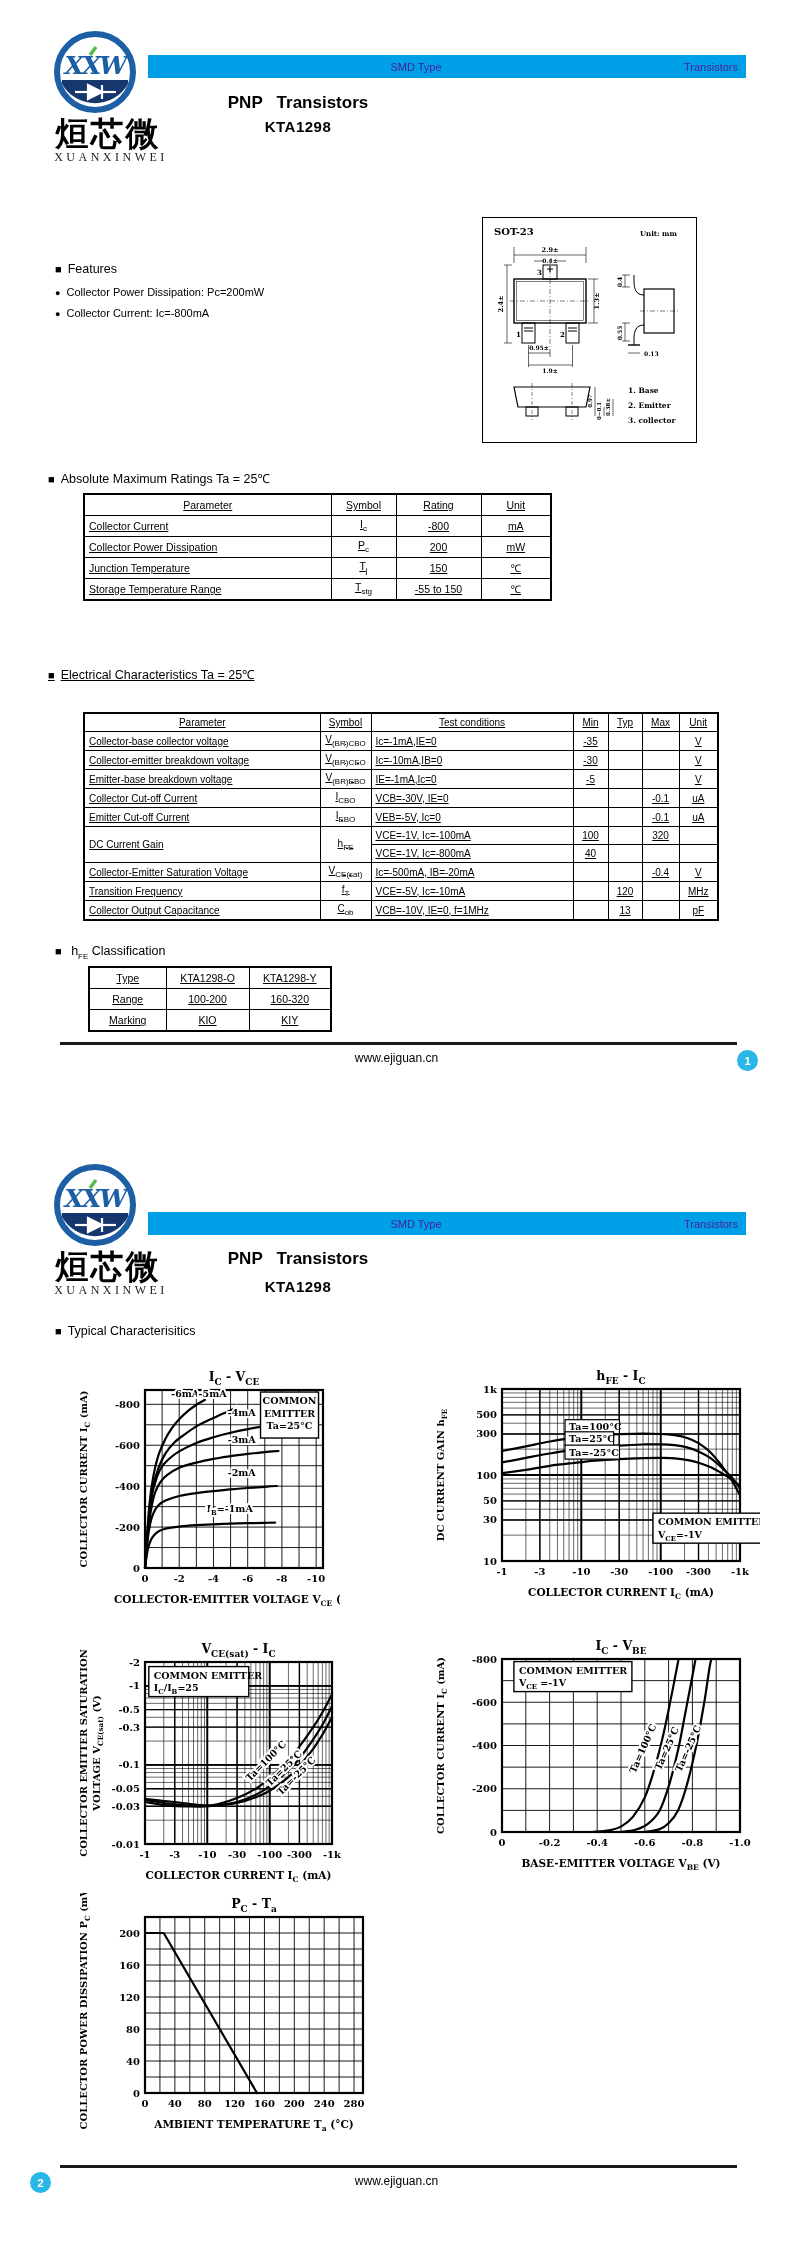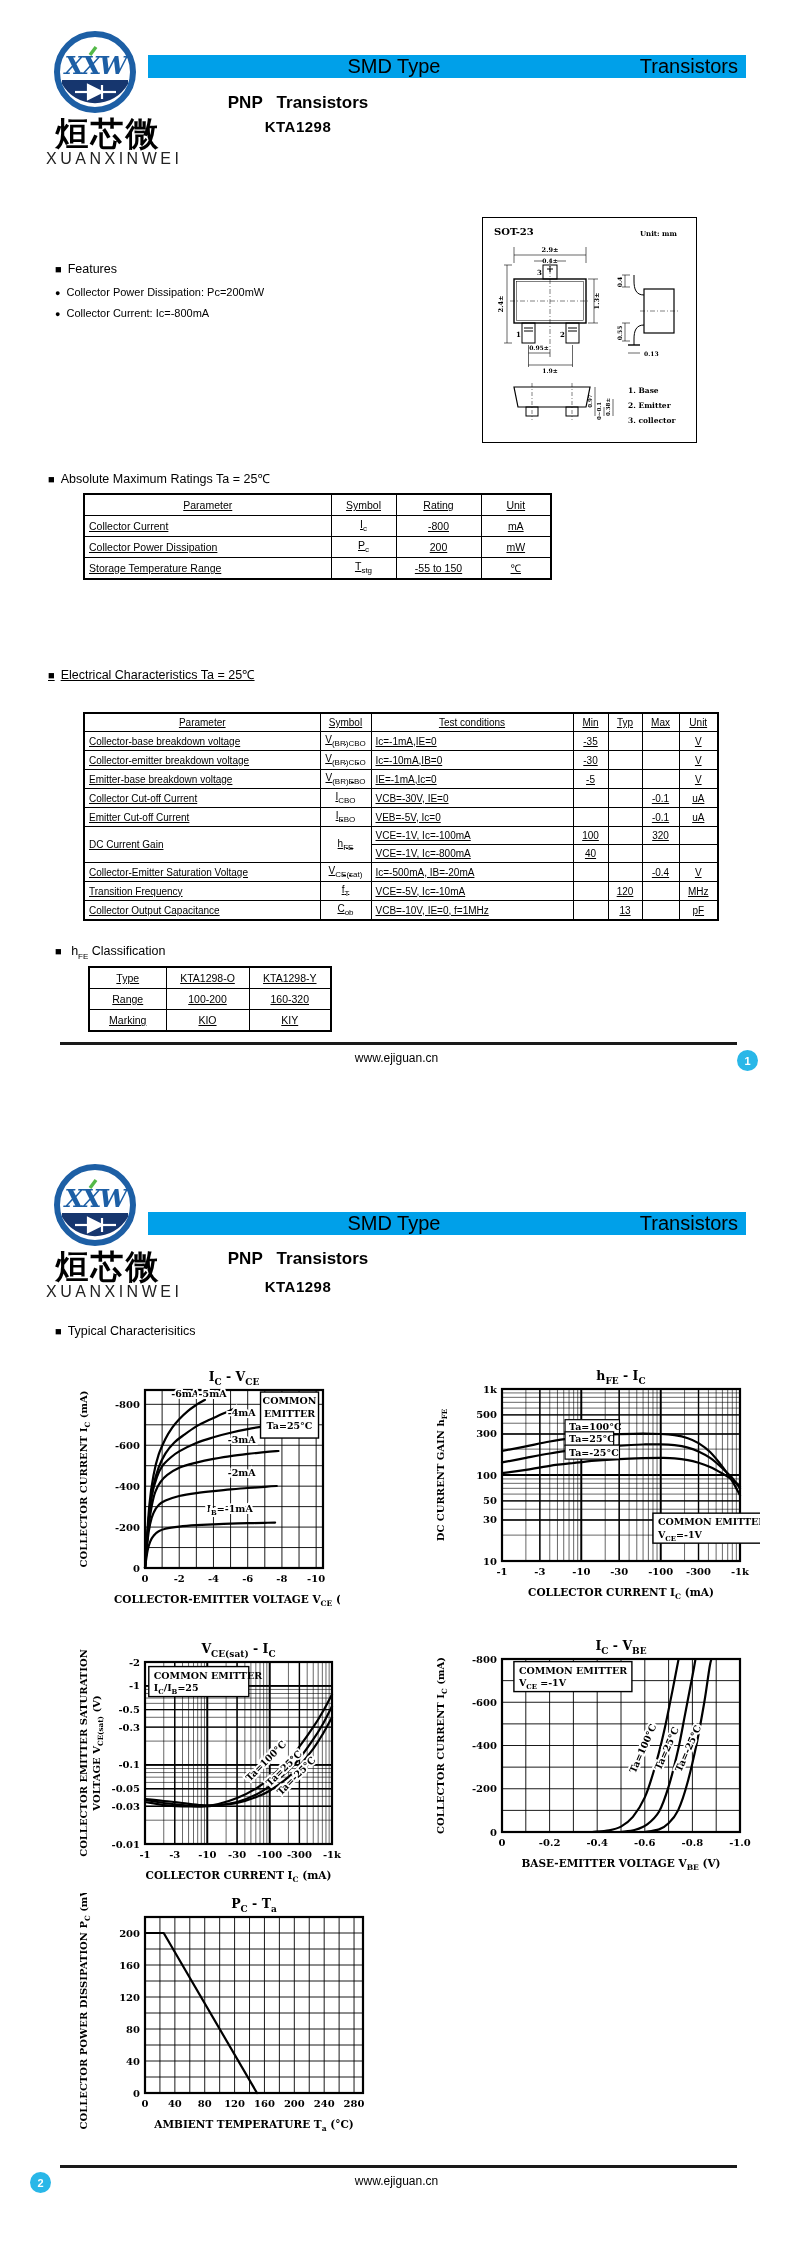--- a/index.html
+++ b/index.html
@@ -1,23 +1,23 @@
 <!DOCTYPE html>
 <html><head>
 <meta charset="utf-8">
 <style>
   html,body{margin:0;padding:0;background:#888;}
   body{width:793px;height:2244px;position:relative;background:#fff;
        font-family:"Liberation Sans",sans-serif;color:#000;overflow:hidden;}
   .abs{position:absolute;}
   
   .cn-name{font-weight:bold;font-size:33px;letter-spacing:2px;font-family:"DejaVu Sans",sans-serif;}
-  .en-name{font-size:16px;letter-spacing:3.5px;font-family:Liberation Sans, sans-serif;color:#222;}
+  .en-name{font-size:12px;letter-spacing:3.5px;font-family:Liberation Serif, serif;color:#222;}
   
-  .bar{background:#00a0e9;color:#000000;display:flex;align-items:center;font-size:20px;}
+  .bar{background:#00a0e9;color:#4c1d95;display:flex;align-items:center;font-size:11px;}
   .bar .l{flex:1;text-align:center;}
   .bar .r{padding-right:8px;}
   
   .doc-title{font-weight:bold;font-size:17px;text-align:center;white-space:pre;}
   .doc-sub{font-weight:bold;font-size:15px;text-align:center;letter-spacing:.5px;}
   
   .h-sq{font-size:12.5px;font-weight:500;}
   .h-sq::before{content:"■";margin-right:6px;font-size:11px;}
   .bullet{font-size:11px;text-align:center;}
   .bullet::before{content:"●";margin-right:6px;font-size:9px;}
@@ -185,20 +185,26 @@
           <td>-800</td>
           <td>mA</td>
         </tr>
         <tr>
           <td class="pl">Collector Power Dissipation</td>
           <td><span>P</span><sub>c</sub></td>
           <td>200</td>
           <td>mW</td>
         </tr>
         <tr>
+          <td class="pl">Junction Temperature</td>
+          <td><span>T</span><sub>j</sub></td>
+          <td>150</td>
+          <td>℃</td>
+        </tr>
+        <tr>
           <td class="pl">Storage Temperature Range</td>
           <td><span>T</span><sub>stg</sub></td>
           <td>-55 to 150</td>
           <td>℃</td>
         </tr>
       </tbody>
   </table>
 
   <div class="abs h-sq" style="left:48px;top:666px;text-decoration:underline;">Electrical Characteristics Ta = 25℃</div>
   <table id="elec" class="abs" style="left:83px;top:712px;width:634px;">
@@ -217,21 +223,21 @@
           <th>Symbol</th>
           <th>Test conditions</th>
           <th>Min</th>
           <th>Typ</th>
           <th>Max</th>
           <th>Unit</th>
         </tr>
       </thead>
       <tbody>
         <tr>
-          <td class="pl" rowspan="1">Collector-base breakdown voltage</td>
+          <td class="pl" rowspan="1">Collector-base collector voltage</td>
           <td rowspan="1"><span>V</span><sub>(BR)CBO</sub></td>
           <td class="pl">Ic=-1mA,IE=0</td>
           <td>-35</td>
           <td></td>
           <td></td>
           <td>V</td>
         </tr>
         <tr>
           <td class="pl" rowspan="1">Collector-emitter breakdown voltage</td>
           <td rowspan="1"><span>V</span><sub>(BR)CEO</sub></td>

